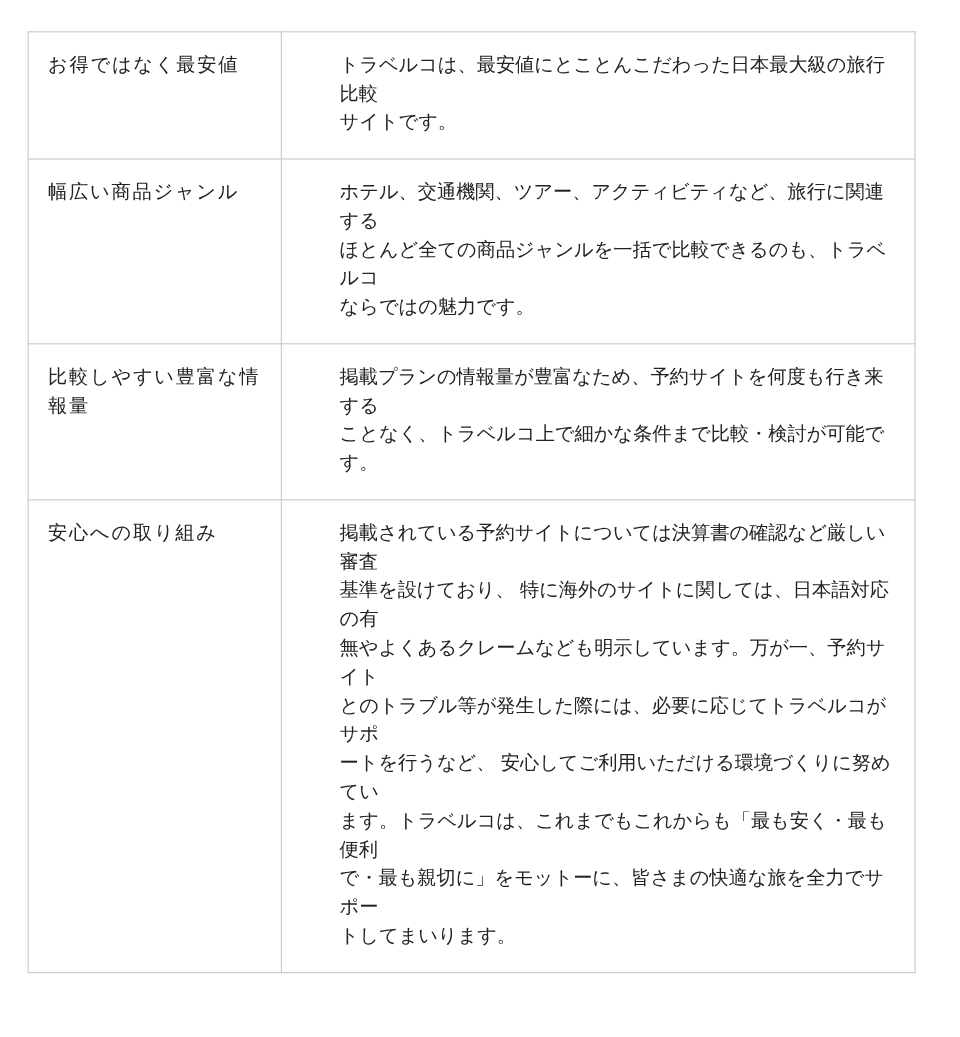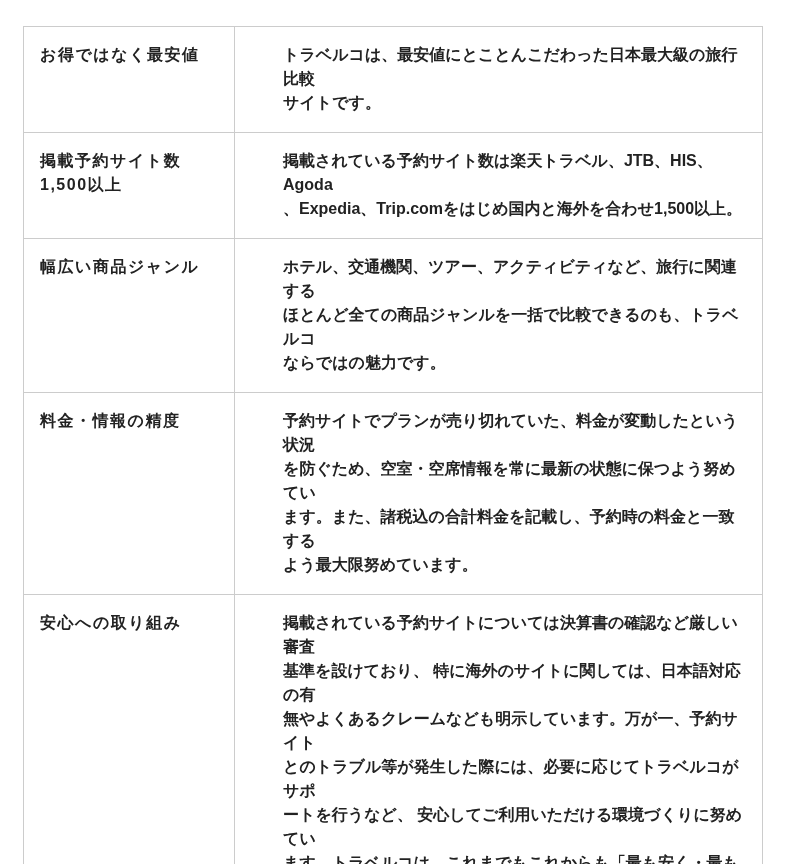--- a/index.html
+++ b/index.html
@@ -12,21 +12,20 @@
     margin: 0;
     padding: 0;
     background: var(--bg);
     font-family: "Liberation Sans", "DejaVu Sans", sans-serif;
   }
   .page {
     width: 800px;
     height: 864px;
     background: var(--bg);
     overflow: hidden;
-    font-weight: bold;
   }
   .table-wrap {
     padding: 26px 38px 30px 23px;
   }
   table.feature-table {
     border-collapse: collapse;
     table-layout: fixed;
     width: 739px;
   }
   col.c-label { width: 211px; }
@@ -60,37 +59,30 @@
         <col class="c-label">
         <col class="c-desc">
       </colgroup>
       <tbody>
         <tr>
           <td class="label-cell">お得ではなく最安値</td>
           <td class="desc-cell">トラベルコは、最安値にとことんこだわった日本最大級の旅行比較
 サイトです。</td>
         </tr>
         <tr>
-          <td class="label-cell">掲載予約サイト数
-1,500以上</td>
-          <td class="desc-cell">掲載されている予約サイト数は楽天トラベル、JTB、HIS、Agoda
-、Expedia、Trip.comをはじめ国内と海外を合わせ1,500以上。</td>
-        </tr>
-        <tr>
           <td class="label-cell">幅広い商品ジャンル</td>
           <td class="desc-cell">ホテル、交通機関、ツアー、アクティビティなど、旅行に関連する
 ほとんど全ての商品ジャンルを一括で比較できるのも、トラベルコ
 ならではの魅力です。</td>
         </tr>
         <tr>
-          <td class="label-cell">料金・情報の精度</td>
-          <td class="desc-cell">予約サイトでプランが売り切れていた、料金が変動したという状況
-を防ぐため、空室・空席情報を常に最新の状態に保つよう努めてい
-ます。また、諸税込の合計料金を記載し、予約時の料金と一致する
-よう最大限努めています。</td>
+          <td class="label-cell">比較しやすい豊富な情
+報量</td>
+          <td class="desc-cell">掲載プランの情報量が豊富なため、予約サイトを何度も行き来する
+ことなく、トラベルコ上で細かな条件まで比較・検討が可能です。</td>
         </tr>
         <tr>
           <td class="label-cell">安心への取り組み</td>
           <td class="desc-cell">掲載されている予約サイトについては決算書の確認など厳しい審査
 基準を設けており、 特に海外のサイトに関しては、日本語対応の有
 無やよくあるクレームなども明示しています。万が一、予約サイト
 とのトラブル等が発生した際には、必要に応じてトラベルコがサポ
 ートを行うなど、 安心してご利用いただける環境づくりに努めてい
 ます。トラベルコは、これまでもこれからも「最も安く・最も便利
 で・最も親切に」をモットーに、皆さまの快適な旅を全力でサポー

